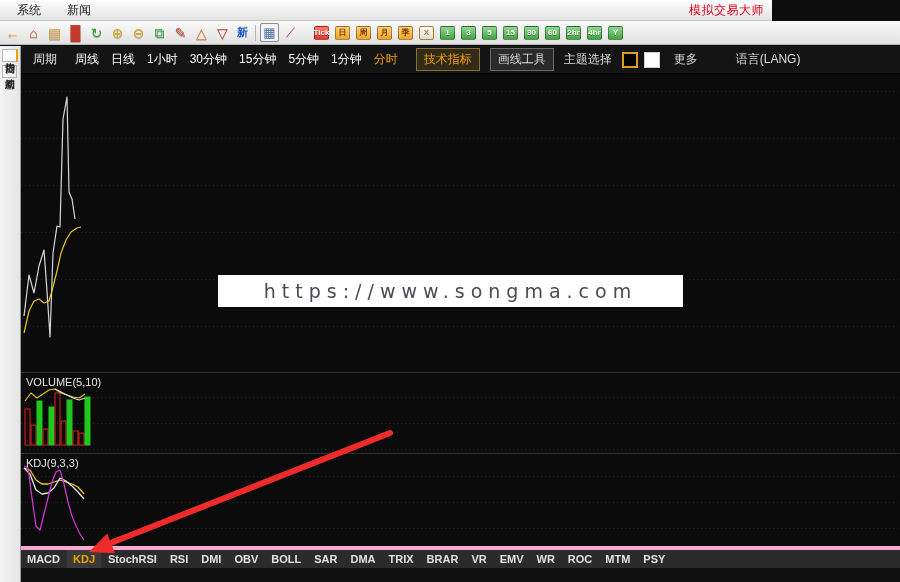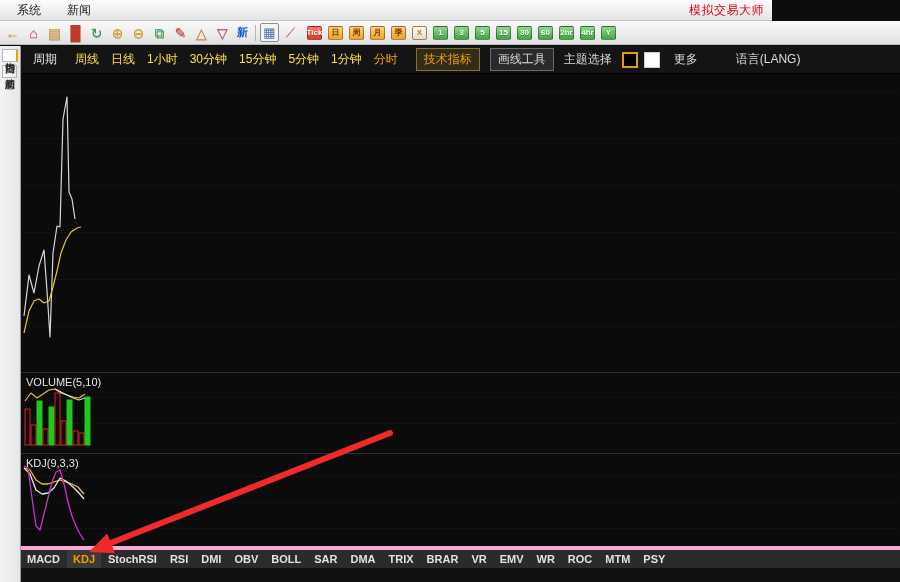--- a/index.html
+++ b/index.html
@@ -82,21 +82,21 @@
   }
 
   
   .subbar {
     position: absolute; left: 0; top: 0; width: 879px; height: 28px;
     background: #141414; border-bottom: 1px solid #000;
     display: flex; align-items: center; font-size: 12px; color: #cfcfcf;
   }
   .sb-label { margin-left: 12px; margin-right: 18px; color: #e8e8e8; white-space: nowrap; }
   .sb-item {
-    margin-right: 12px; color: #fde047; white-space: nowrap; cursor: pointer;
+    margin-right: 12px; color: #ffffff; white-space: nowrap; cursor: pointer;
   }
   .sb-item.hot { color: #f0a000; }
   .sb-box {
     margin-right: 10px; padding: 2px 7px; white-space: nowrap;
     border: 1px solid #6a6a6a; background: #2a2a2a; color: #ddd; cursor: pointer;
   }
   .sb-box.sel { color: #f0a000; border-color: #8a7030; background: #322b1a; }
   .sb-plain { margin-right: 10px; color: #ddd; white-space: nowrap; }
   .swatch { width: 16px; height: 16px; margin-right: 6px; flex: 0 0 auto; }
   .swatch.dark { background: #000; border: 2px solid #e09a20; }
@@ -193,21 +193,21 @@
     <div class="tb-txt">新</div>
     <div class="tb-sep"></div>
     <div id="tb-views" style="display:flex;align-items:center;">
         <div class="tb-btn framed">
           <span style="font-size:13px;line-height:1;color:#4a6fa5">▦</span>
         </div>
         <div class="tb-btn">
           <span style="font-size:13px;line-height:1;color:#c0392b">⟋</span>
         </div>
       </div>
-    <div id="tb-tags" style="display:flex;align-items:center;margin-left:3px;justify-content:flex-end;">
+    <div id="tb-tags" style="display:flex;align-items:center;margin-left:10px;justify-content:flex-end;">
         <div class="tb-btn">
           <div class="sq red">Tick</div>
         </div>
         <div class="tb-btn">
           <div class="sq orange">日</div>
         </div>
         <div class="tb-btn">
           <div class="sq orange">周</div>
         </div>
         <div class="tb-btn">
@@ -330,20 +330,21 @@
           <div class="gridline" style="top: 100px;"></div>
         </div>
       <div class="pane-title" style="left:5px;top:3px;">KDJ(9,3,3)</div>
       <svg class="lines" id="kdj-svg" width="879" height="105">
           <polyline points="3,14 9,16 15,26 21,30 27,30 33,28 39,26 45,28 51,30 57,33 63,40" fill="none" stroke="#e8c81e" stroke-width="1.3" stroke-linejoin="round"></polyline>
           <polyline points="3,14 9,20 15,36 21,40 27,39 33,34 39,24 45,27 51,32 57,38 63,45" fill="none" stroke="#e4e4e4" stroke-width="1.3" stroke-linejoin="round"></polyline>
           <polyline points="3,12 7,14 11,44 15,72 19,76 23,60 27,44 31,28 35,18 39,16 43,30 47,48 51,62 55,72 59,80 63,86" fill="none" stroke="#cc33cc" stroke-width="1.3" stroke-linejoin="round"></polyline>
         </svg>
     </div>
 
+    <div class="watermark" style="left:197px;top:229px;">https://www.songma.com</div>
 
     <svg class="arrow-layer" id="arrow-svg" width="879" height="536">
         <line x1="369" y1="387" x2="82" y2="500" stroke="#ee2a2a" stroke-width="6" stroke-linecap="round"></line>
         <polygon points="68,506 93.97378227548485,507.1673192818201 86.20577038739864,487.4379439554418" fill="#ee2a2a"></polygon>
       </svg>
 
     <div class="indbar" id="indbar-root">
         <div class="ind">MACD</div>
         <div class="ind active">KDJ</div>
         <div class="ind">StochRSI</div>

